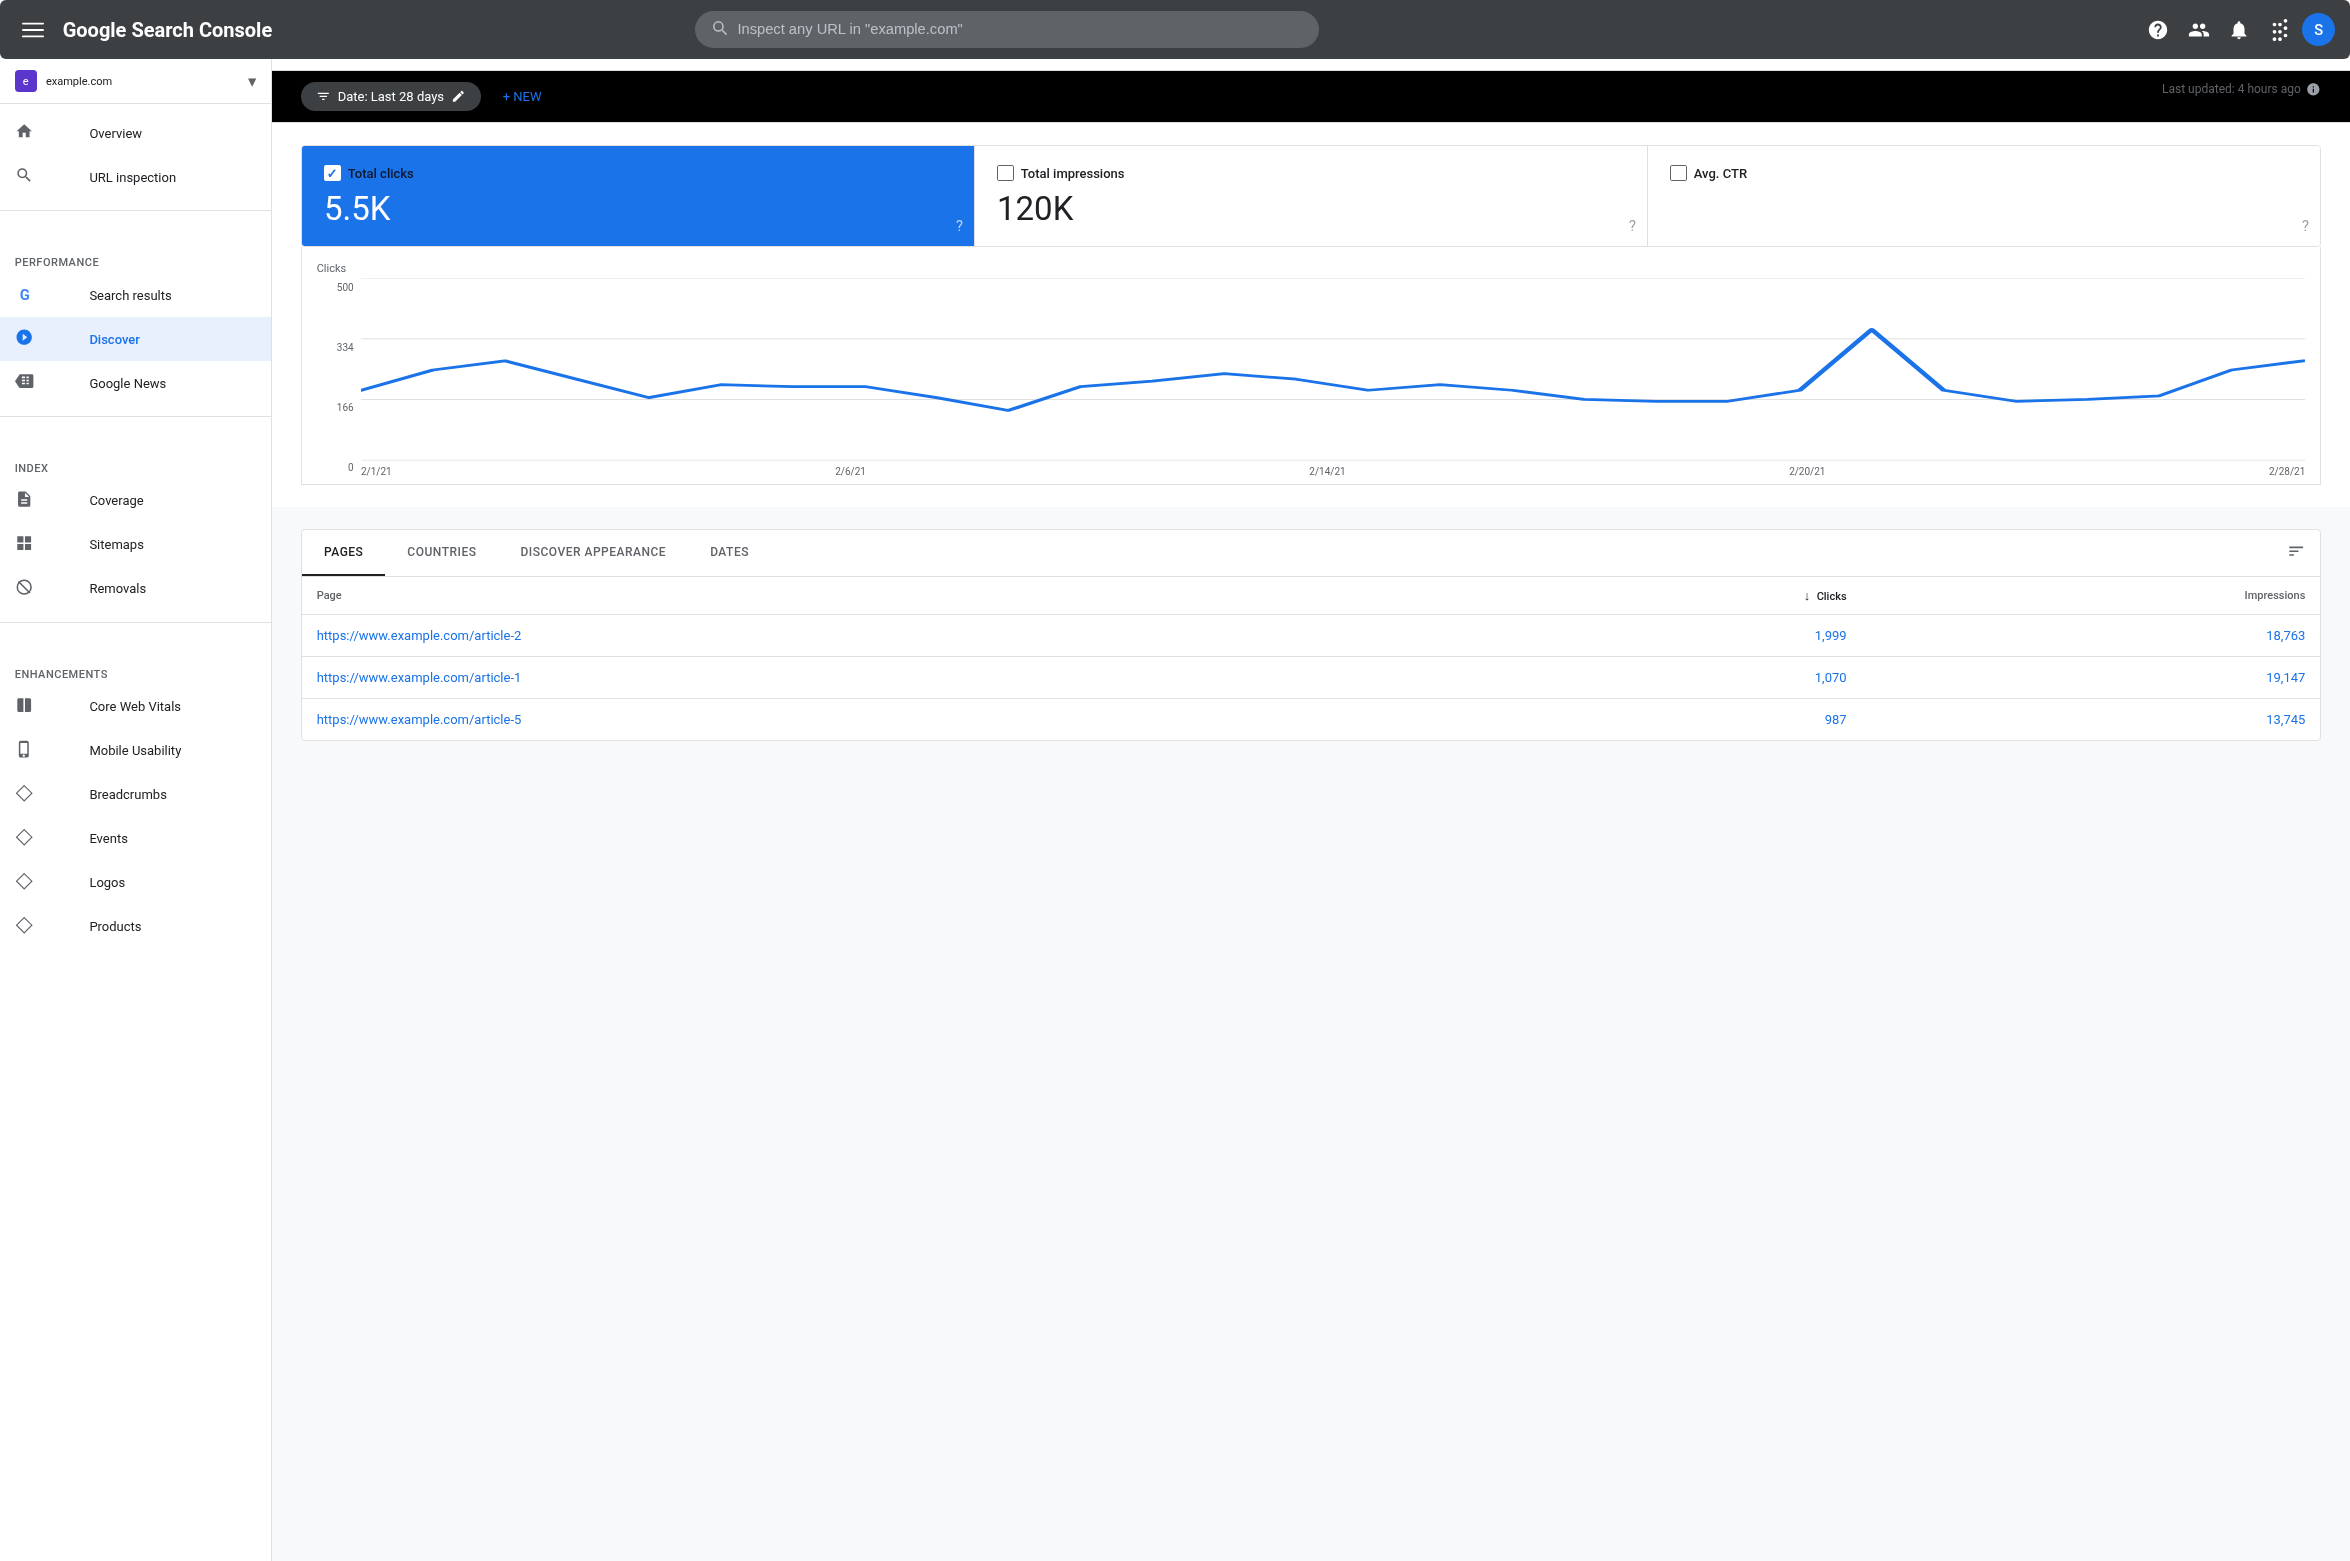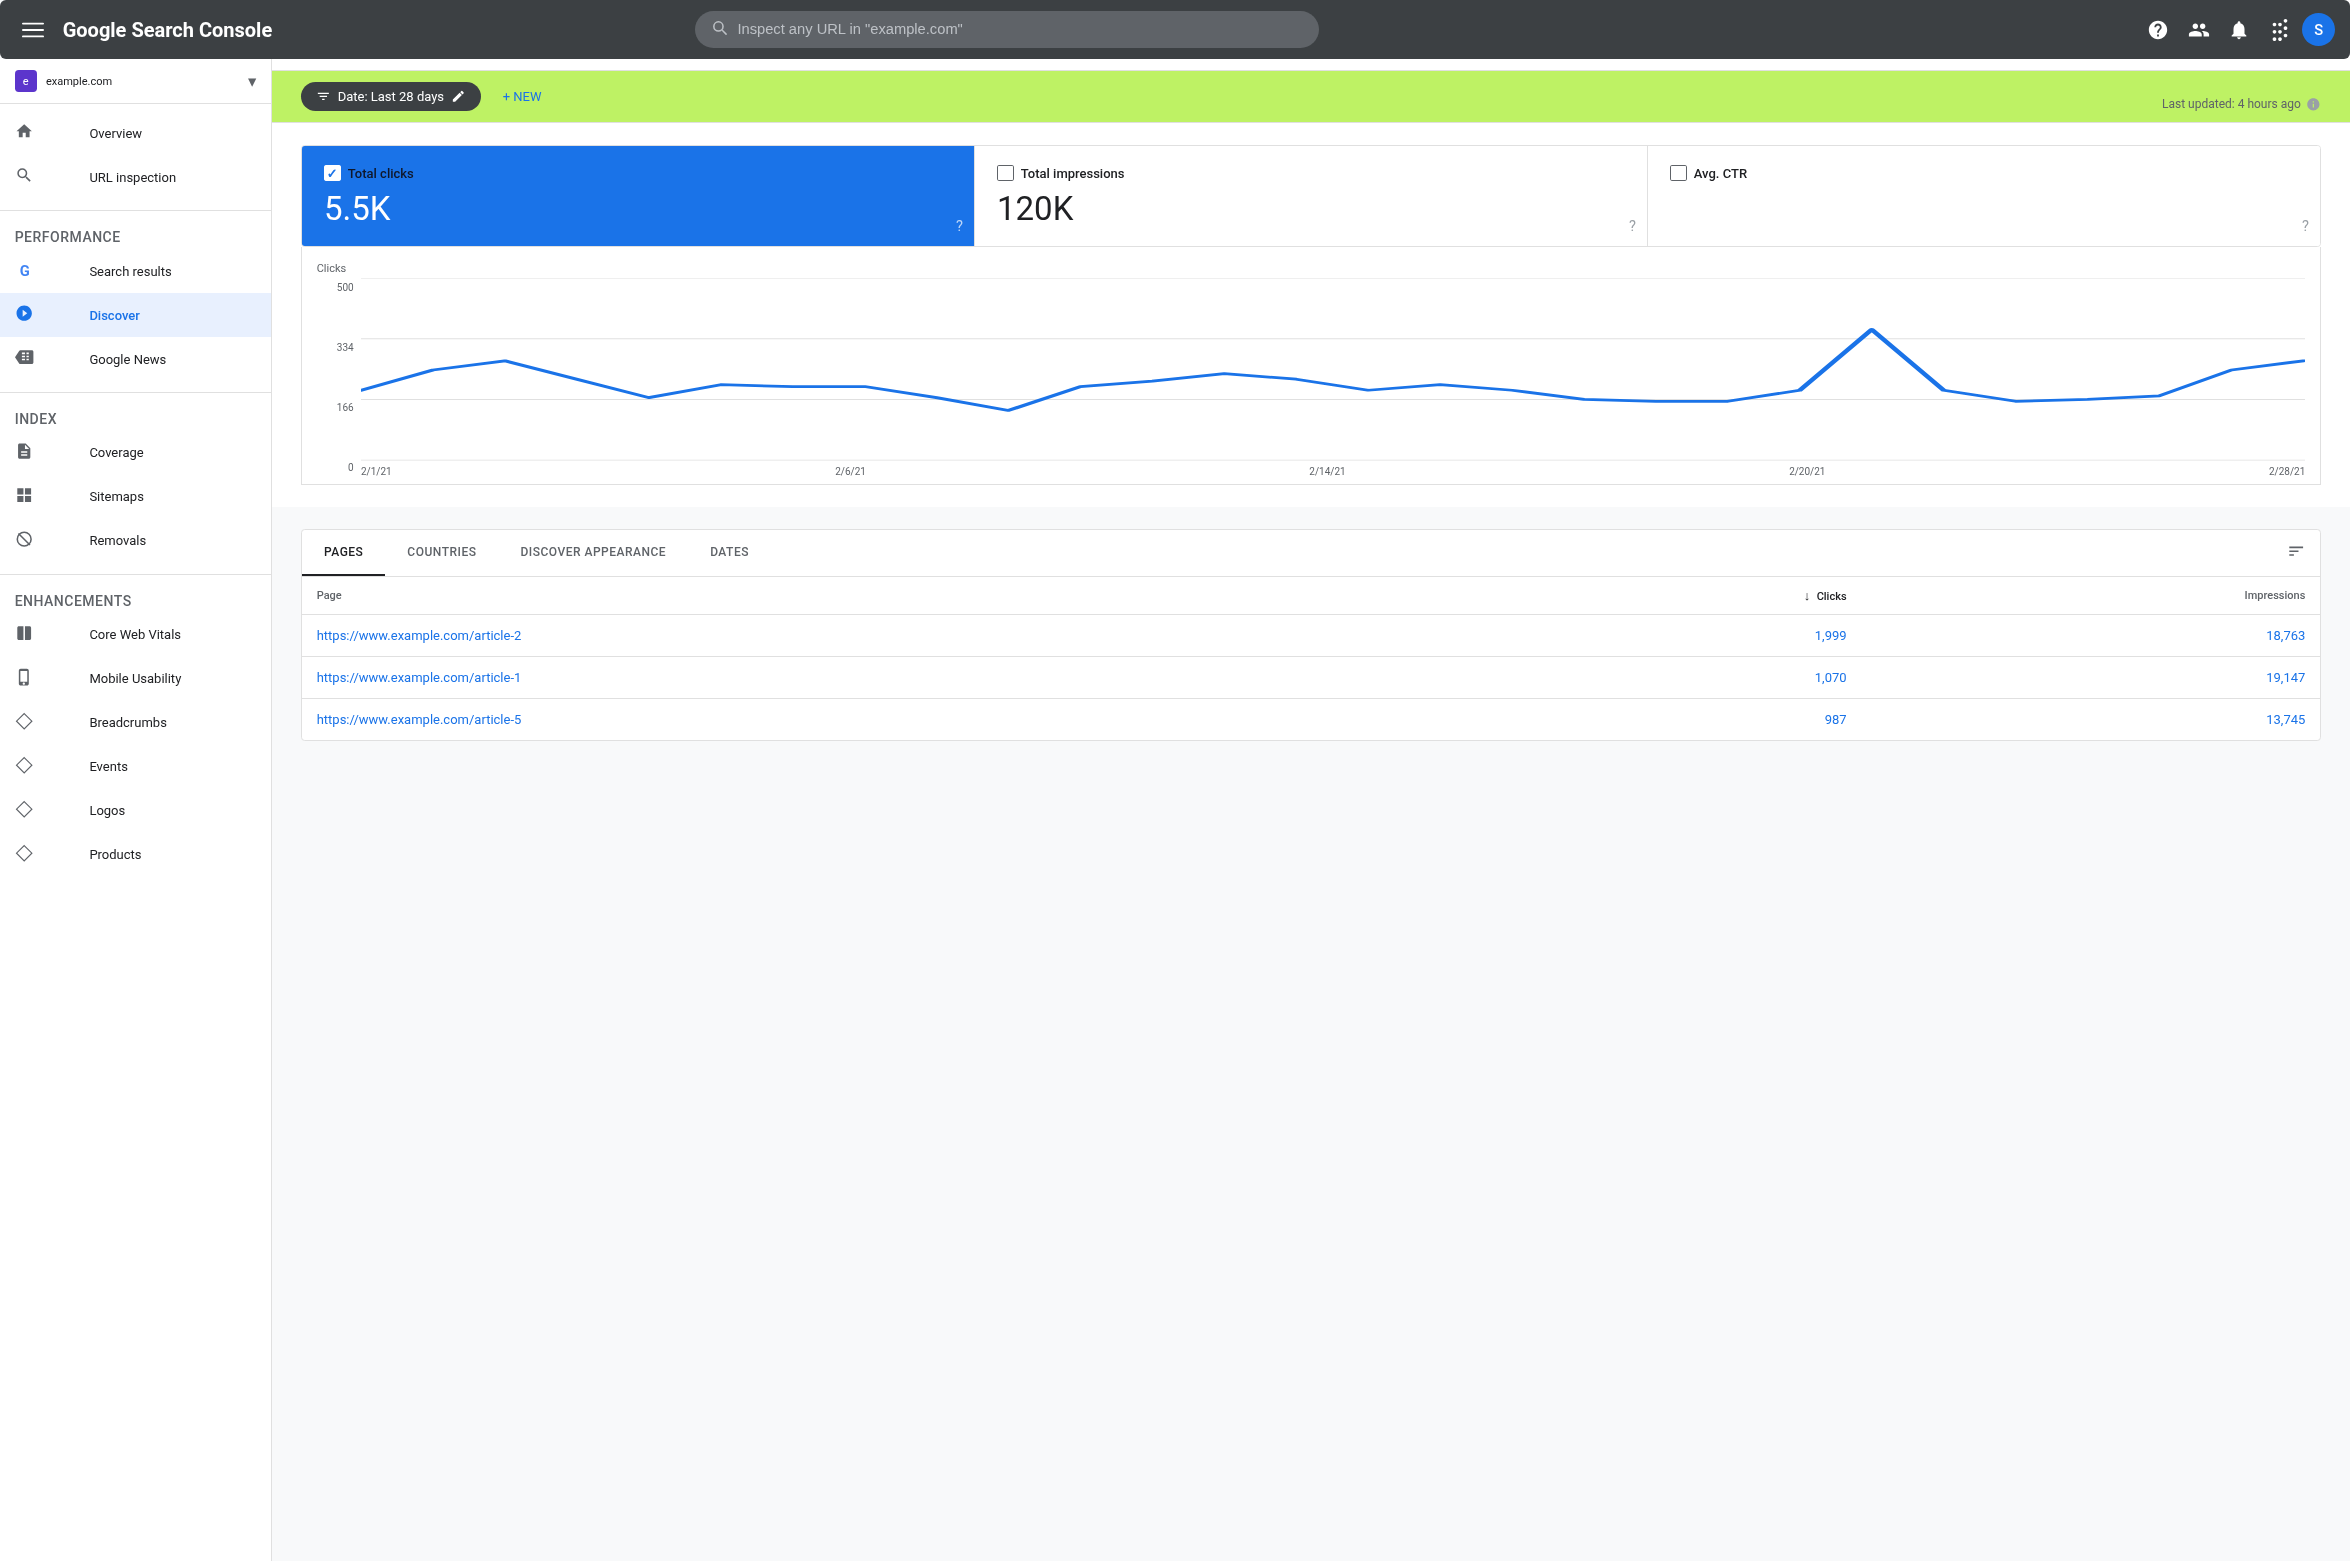--- a/index.html
+++ b/index.html
@@ -46,22 +46,22 @@
     }
     .site-favicon {
       width: 22px; height: 22px; border-radius: 3.7px; background: #5c35cc;
       display: flex; align-items: center; justify-content: center; color: #fff; font-size: 11px;
     }
     .site-name { font-size: 11px; color: #202124; flex: 1; }
     .site-dropdown { color: #5f6368; font-size: 16.5px; }
 
     .nav-section { padding: 7.3px 0; }
     .nav-section-label {
-      padding: 7.3px 14.7px 3.7px; font-size: 14px; font-weight: 500; color: #5f6368;
-      text-transform: uppercase; letter-spacing: 0.5px;
+      padding: 7.3px 14.7px 3.7px; font-size: 11px; font-weight: 500; color: #5f6368;
+      text-transform: uppercase; letter-spacing: 0.5px; margin-top: 27px;
     }
     .nav-item {
       display: flex; align-items: center; padding: 0 14.7px; height: 44px; gap: 14.7px;
       cursor: pointer; color: #202124; border-radius: 0;
     }
     .nav-item.active { background: #e8f0fe; color: #1a73e8; }
     .nav-item.active .nav-item-label { color: #1a73e8; font-weight: 500; }
     .nav-item-icon { color: #5f6368; font-size: 16.5px; width: 20px; text-align: center; }
     .nav-item.active .nav-item-icon { color: #1a73e8; }
     .nav-item-label { font-size: 13px; margin-left: 40px; }
@@ -77,22 +77,22 @@
     }
     .page-title { font-size: 22px; font-weight: 400; color: #202124; }
     .export-btn {
       display: flex; align-items: center; gap: 7.3px; padding: 7.3px 14.7px;
       border: 0.9px solid #dadce0; border-radius: 3.7px; background: #fff;
       cursor: pointer; font-size: 13px; color: #202124; font-weight: 500;
     }
 
     
     .filter-bar {
-      display: flex; align-items: flex-end; justify-content: space-between;
-      padding: 11px 29px; background: #bef264; border-bottom: 0.9px solid #e0e0e0; gap: 28px;
+      display: flex; align-items: flex-start; justify-content: space-between;
+      padding: 11px 29px; background: #000000; border-bottom: 0.9px solid #e0e0e0; gap: 28px;
     }
     .filter-left { display: flex; align-items: center; gap: 11px; }
     .filter-chip {
       display: flex; align-items: center; gap: 7.3px; padding: 7.3px 14.7px;
       background: #3c4043; border-radius: 22px; color: #fff; cursor: pointer;
       font-size: 13px;
     }
     .new-filter-btn {
       display: flex; align-items: center; gap: 5.5px; padding: 7.3px 11px;
       color: #1a73e8; cursor: pointer; font-size: 13px;

